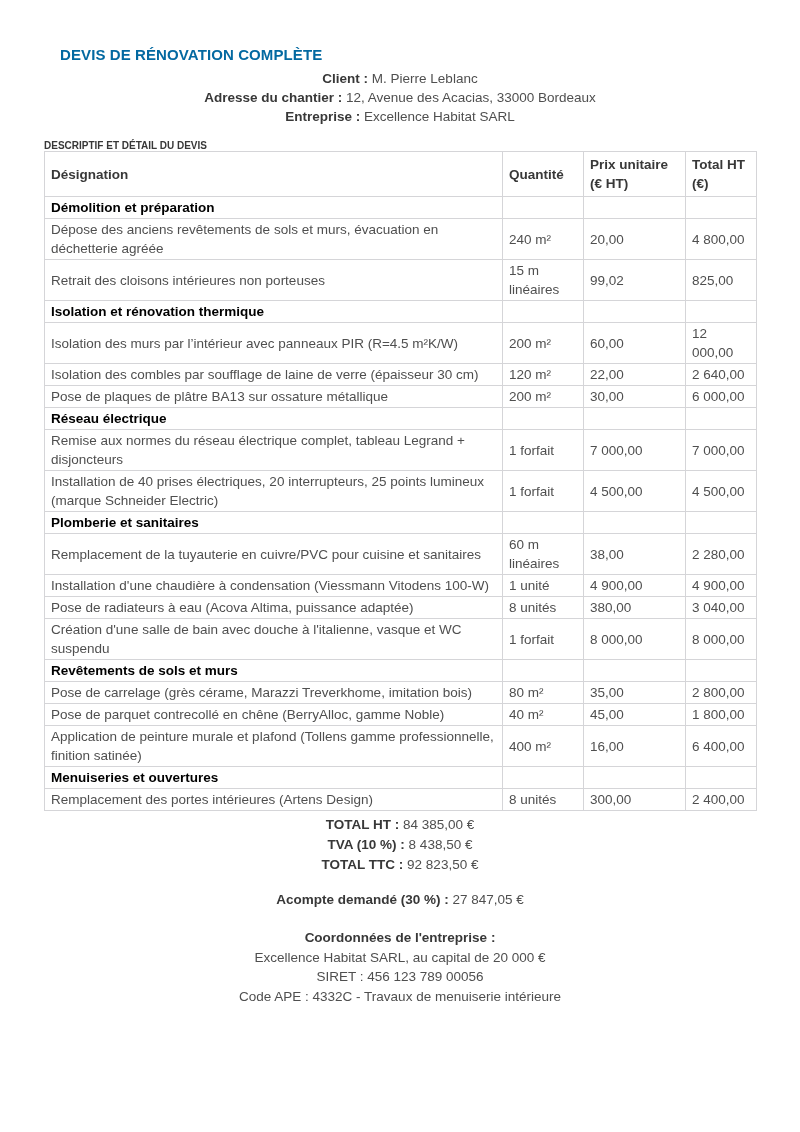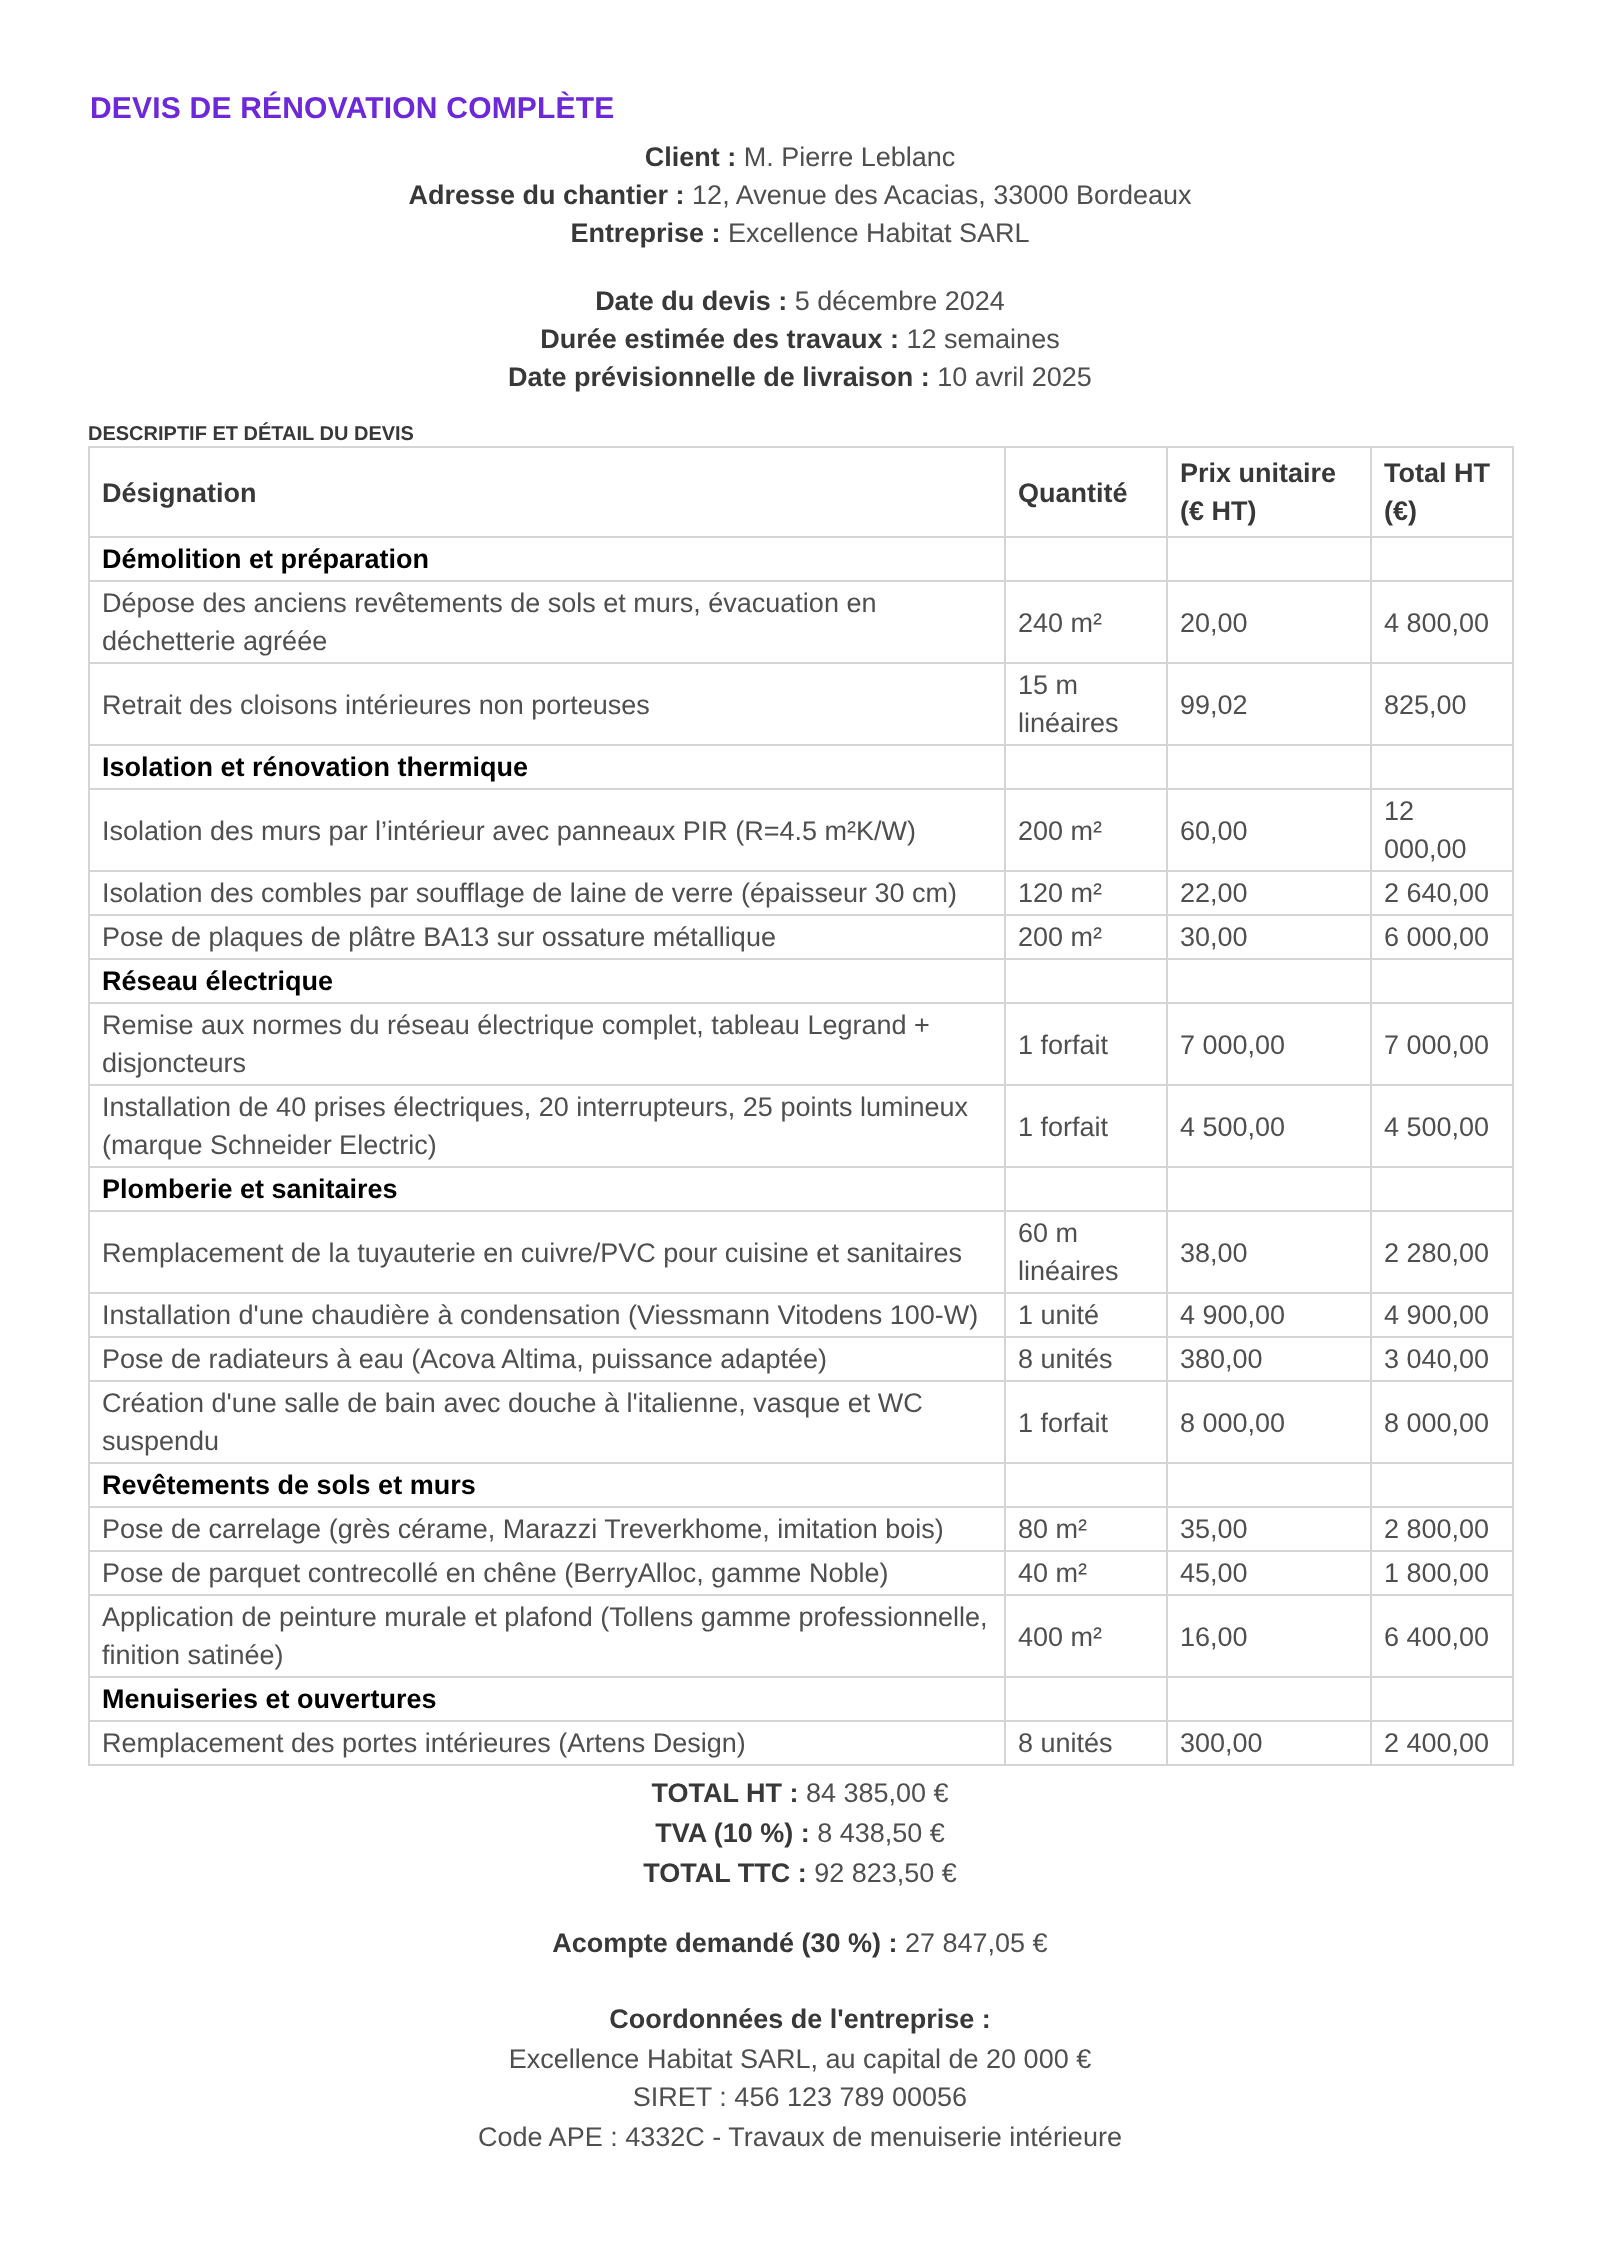--- a/index.html
+++ b/index.html
@@ -5,22 +5,22 @@
   html, body { margin: 0; padding: 0; background: #ffffff; }
   body {
     width: 800px; height: 1132px;
     font-family: "Liberation Sans", sans-serif;
     color: #4f4f4f;
     -webkit-font-smoothing: antialiased;
   }
   .page { padding: 46px 44px 0 44px; }
 
   .doc-title {
-    font-size: 15px; font-weight: 700; color: #6d28d9;
-    margin: 0 0 6px 1px; letter-spacing: 0.1px;
+    font-size: 15px; font-weight: 700; color: #0369a1;
+    margin: 0 0 6px 16px; letter-spacing: 0.1px;
   }
   .kv { margin: 0; font-size: 13.5px; line-height: 19px; text-align: center; }
   .kv b, .kv strong { font-weight: 700; color: #383838; }
   .block-gap { margin-top: 15px; }
 
   .section-title {
     font-size: 10px; font-weight: 700; color: #383838;
     margin: 14px 0 0 0;
   }
 
@@ -50,25 +50,20 @@
 <body>
 
 <div class="page">
 
   <h1 class="doc-title">DEVIS DE RÉNOVATION COMPLÈTE</h1>
 
   <p class="kv"><b>Client :</b> <span>M. Pierre Leblanc</span></p>
   <p class="kv"><b>Adresse du chantier :</b> <span>12, Avenue des Acacias, 33000 Bordeaux</span></p>
   <p class="kv"><b>Entreprise :</b> <span>Excellence Habitat SARL</span></p>
 
-  <div class="block-gap">
-    <p class="kv"><b>Date du devis :</b> <span>5 décembre 2024</span></p>
-    <p class="kv"><b>Durée estimée des travaux :</b> <span>12 semaines</span></p>
-    <p class="kv"><b>Date prévisionnelle de livraison :</b> <span>10 avril 2025</span></p>
-  </div>
 
   <h2 class="section-title">DESCRIPTIF ET DÉTAIL DU DEVIS</h2>
 
   <table class="quote">
     <colgroup>
       <col style="width:458px">
         <col style="width:81px">
         <col style="width:102px">
         <col style="width:71px">
     </colgroup>

